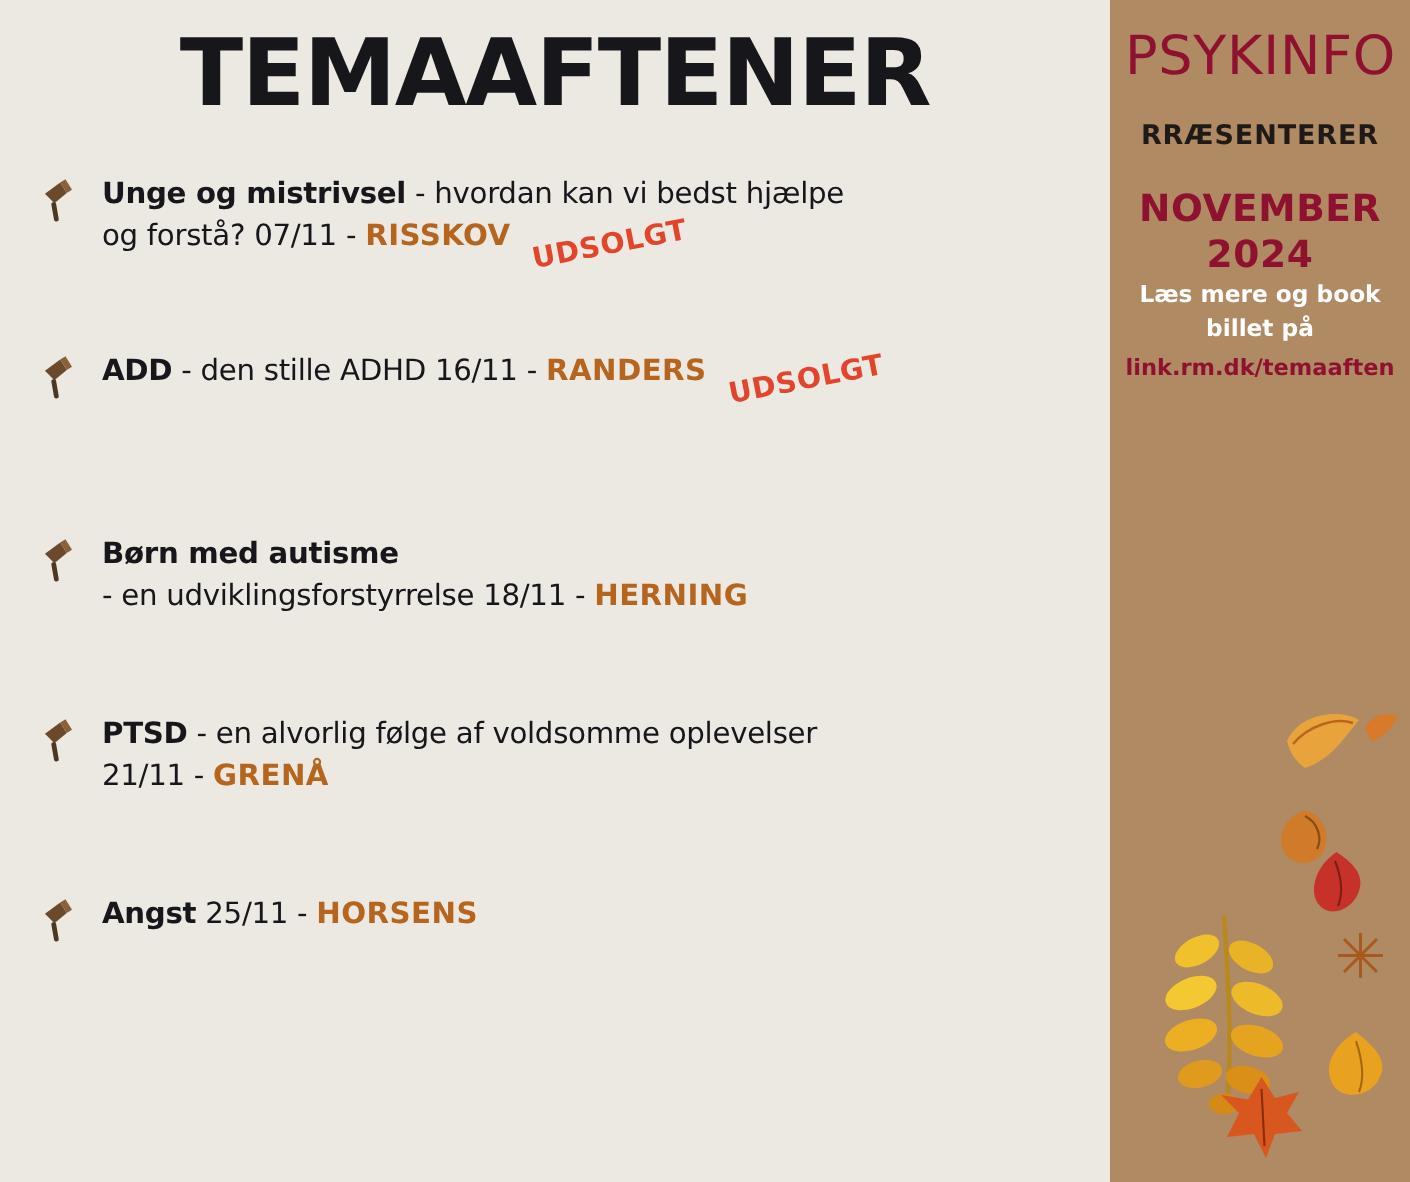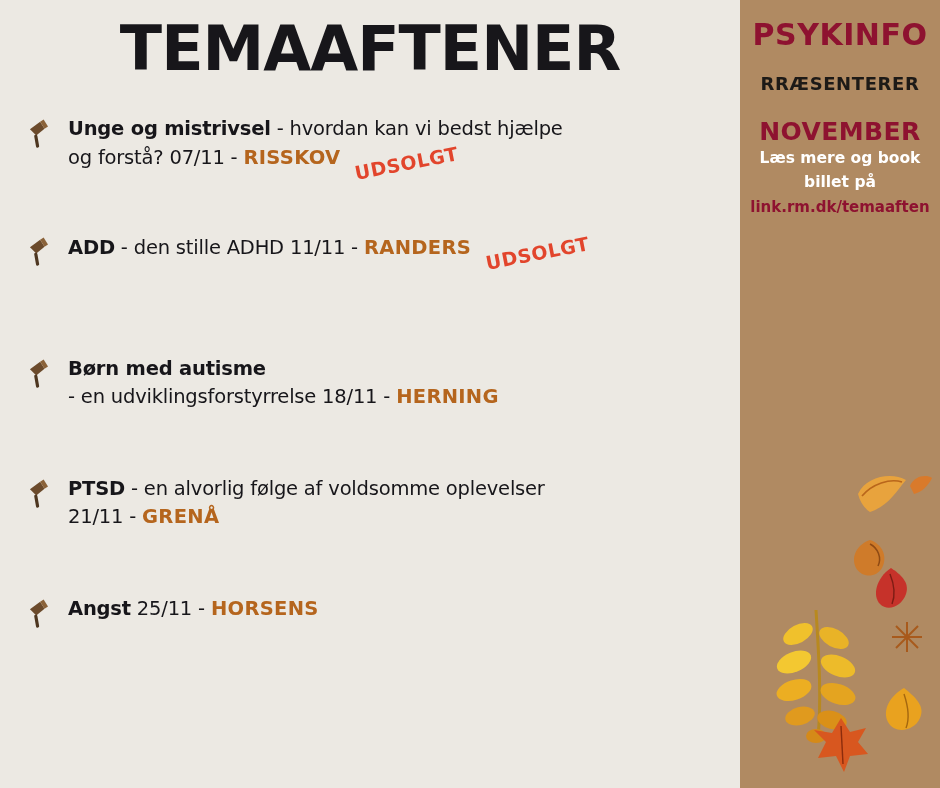--- a/index.html
+++ b/index.html
@@ -98,22 +98,22 @@
     overflow: hidden;
   }
   .right-inner {
     position: relative;
     z-index: 3;
     padding: 18px 10px 0 10px;
     text-align: center;
   }
   .brand {
     color: #8e1230;
-    font-weight: bold;
-    font-size: 30px;
+    font-weight: normal;
+    font-size: 36px;
     line-height: 1.1;
     letter-spacing: 0.5px;
     margin: 0;
   }
   .presents {
     margin-top: 22px;
     color: #1d1a17;
     font-weight: bold;
     font-size: 18px;
     letter-spacing: 0.6px;
@@ -181,21 +181,21 @@
         <span class="pin">
           <svg width="34" height="34" viewBox="0 0 34 34">
             <g transform="rotate(-18 17 17)">
               <path d="M8 9 L20 5 L22 13 L12 17 Z" fill="#6b4a2b"></path>
               <path d="M20 5 L24 4 L26 12 L22 13 Z" fill="#8a6239"></path>
               <rect x="10" y="16" width="3.2" height="13" rx="1.4" fill="#4e3721" transform="rotate(8 11 16)"></rect>
             </g>
           </svg>
         </span>
         <div class="event-line">
-          <span class="ev-title">ADD</span><span> - den stille ADHD 11/11 - </span><span class="ev-city">RANDERS</span><span class="sold-out">UDSOLGT</span>
+          <span class="ev-title">ADD</span><span> - den stille ADHD 16/11 - </span><span class="ev-city">RANDERS</span><span class="sold-out">UDSOLGT</span>
         </div>
       </div>
 
       <div class="event" style="margin-bottom:58px;">
         <span class="pin">
           <svg width="34" height="34" viewBox="0 0 34 34">
             <g transform="rotate(-18 17 17)">
               <path d="M8 9 L20 5 L22 13 L12 17 Z" fill="#6b4a2b"></path>
               <path d="M20 5 L24 4 L26 12 L22 13 Z" fill="#8a6239"></path>
               <rect x="10" y="16" width="3.2" height="13" rx="1.4" fill="#4e3721" transform="rotate(8 11 16)"></rect>
@@ -248,20 +248,21 @@
 
   <div class="right">
 
     <div class="right-inner">
       <div class="brand">
         <div>PSYKINFO</div>
       </div>
       <div class="presents">RRÆSENTERER</div>
       <div class="month">
         <div>NOVEMBER</div>
+        <div>2024</div>
       </div>
       <div class="booking">
         <div>Læs mere og book</div>
         <div>billet på</div>
         <a class="link" href="#">link.rm.dk/temaaften</a>
       </div>
     </div>
 
     <svg class="leaf" style="left:112px; top:470px;" width="60" height="48" viewBox="0 0 60 48">
       <path d="M6 24 C14 6 40 2 54 10 C44 22 36 36 18 42 C12 38 8 32 6 24 Z" fill="#e8a33d"></path>

